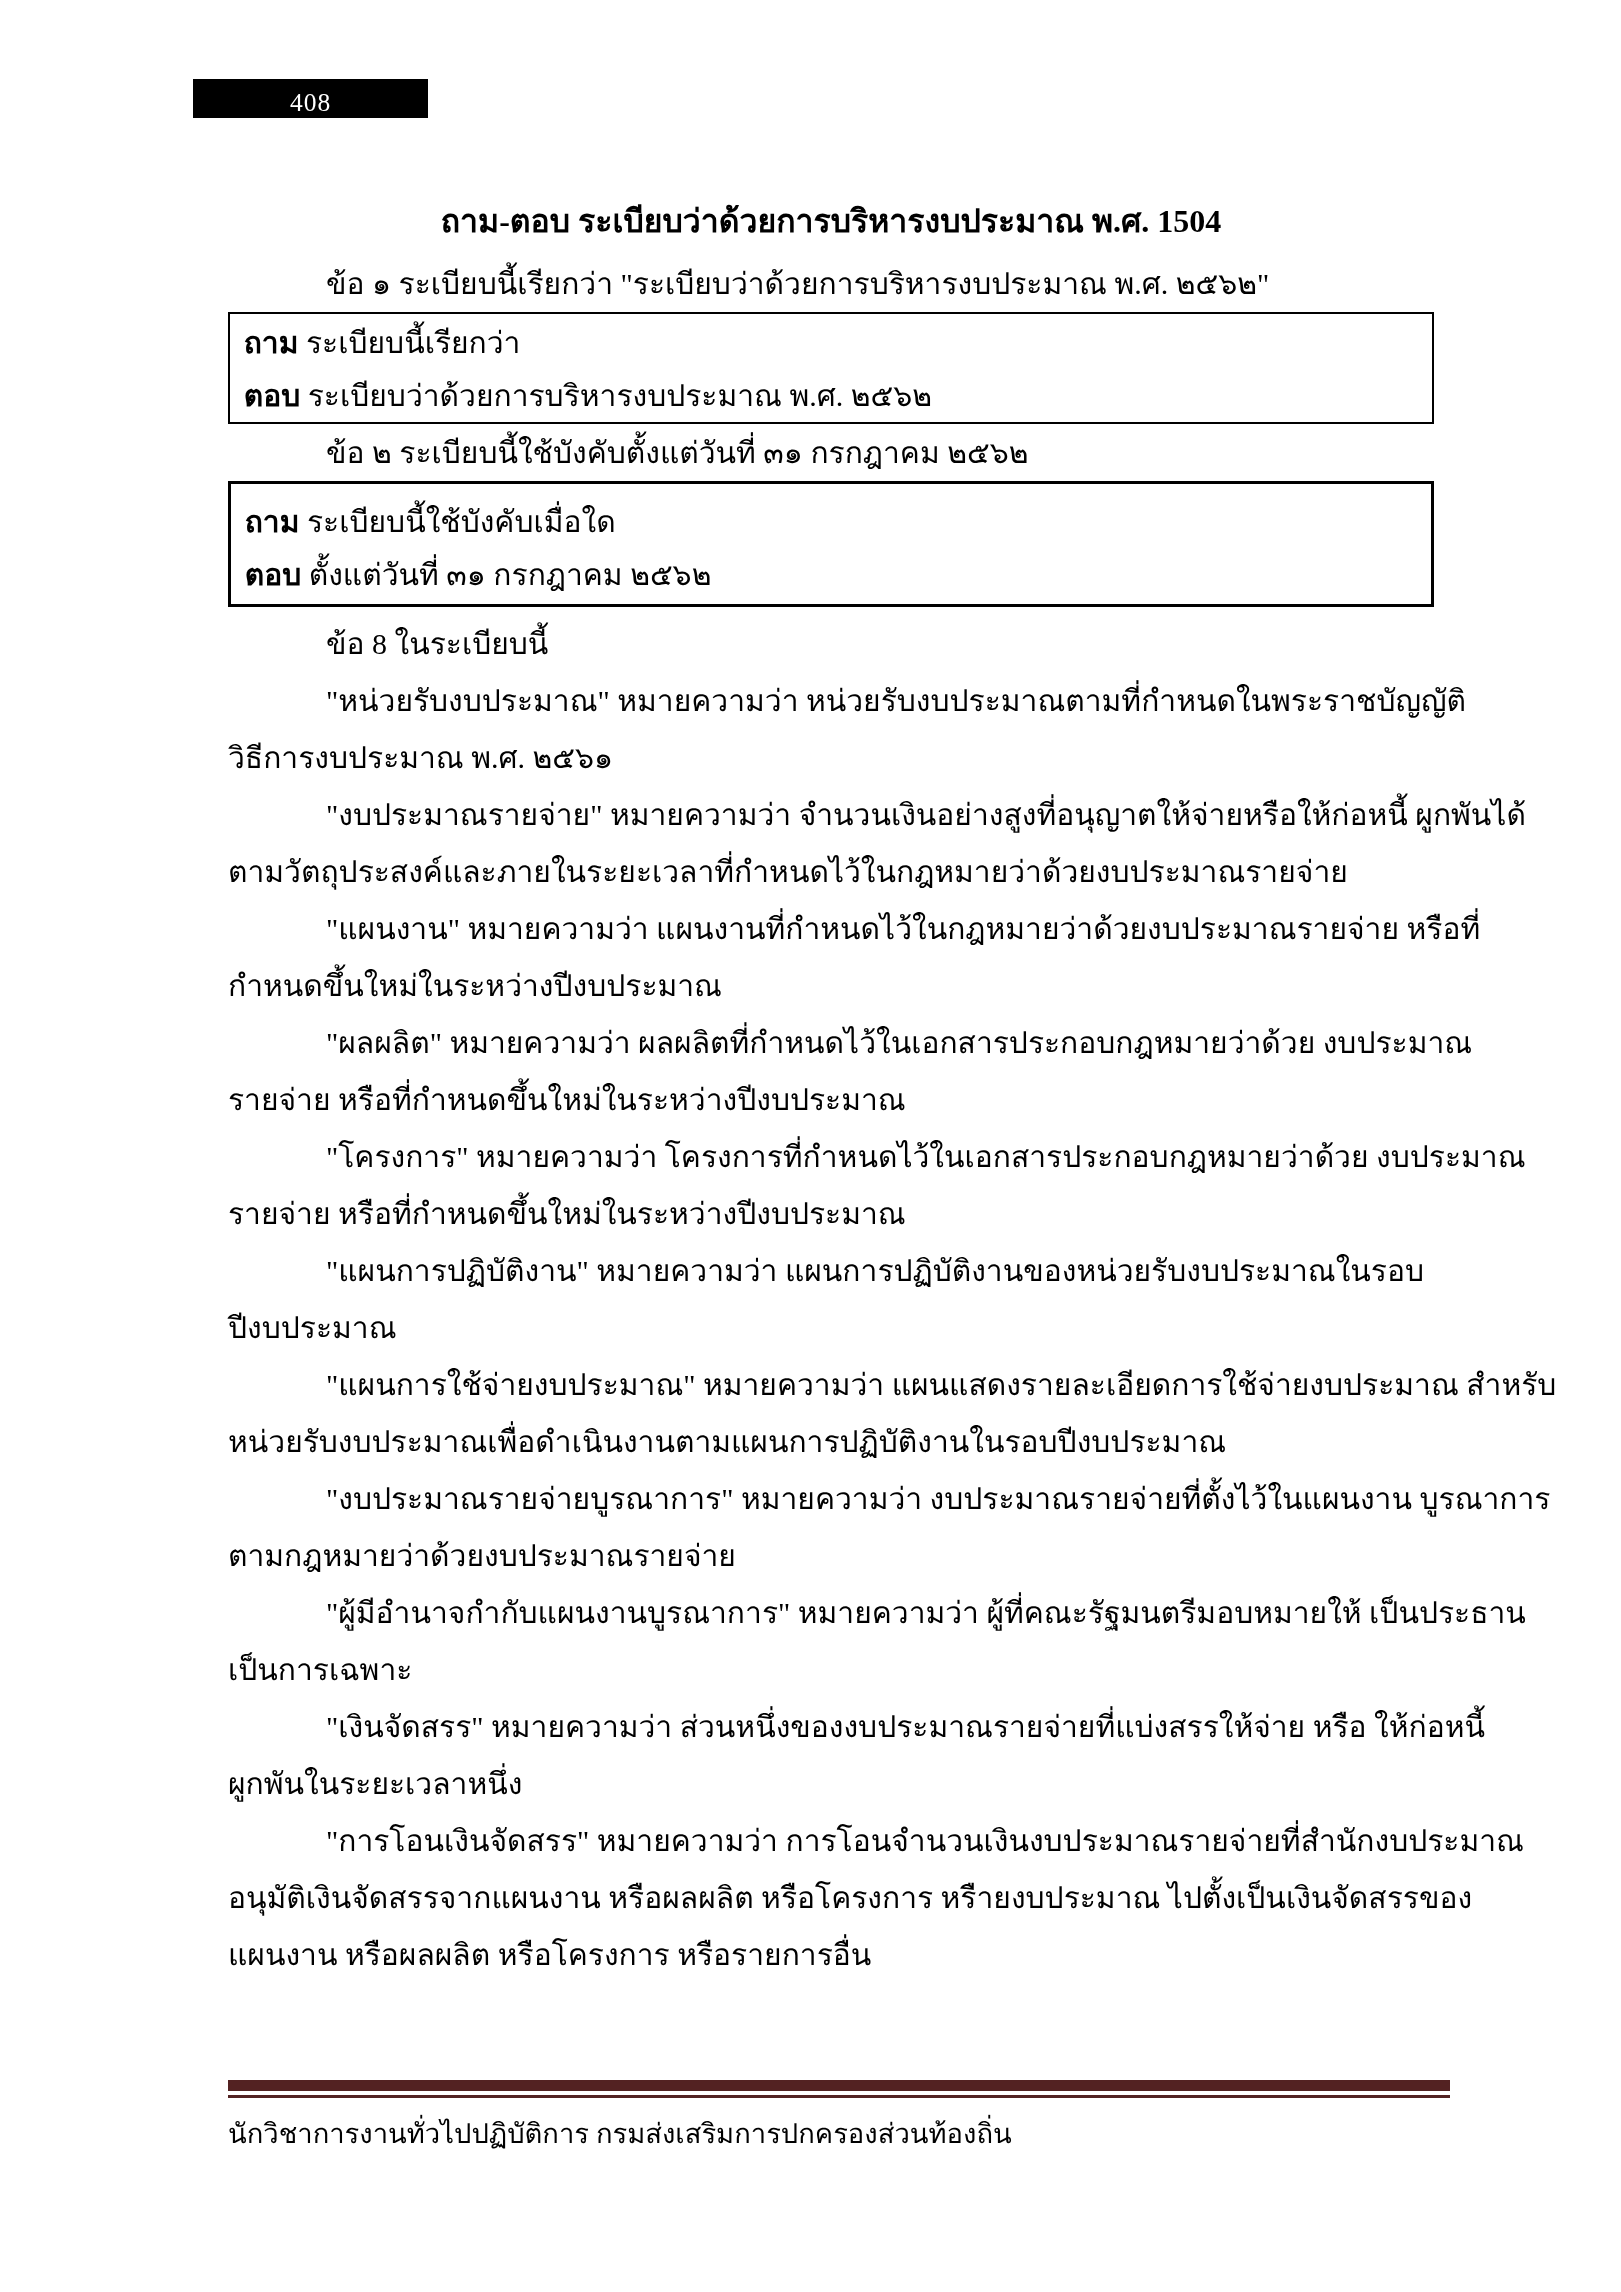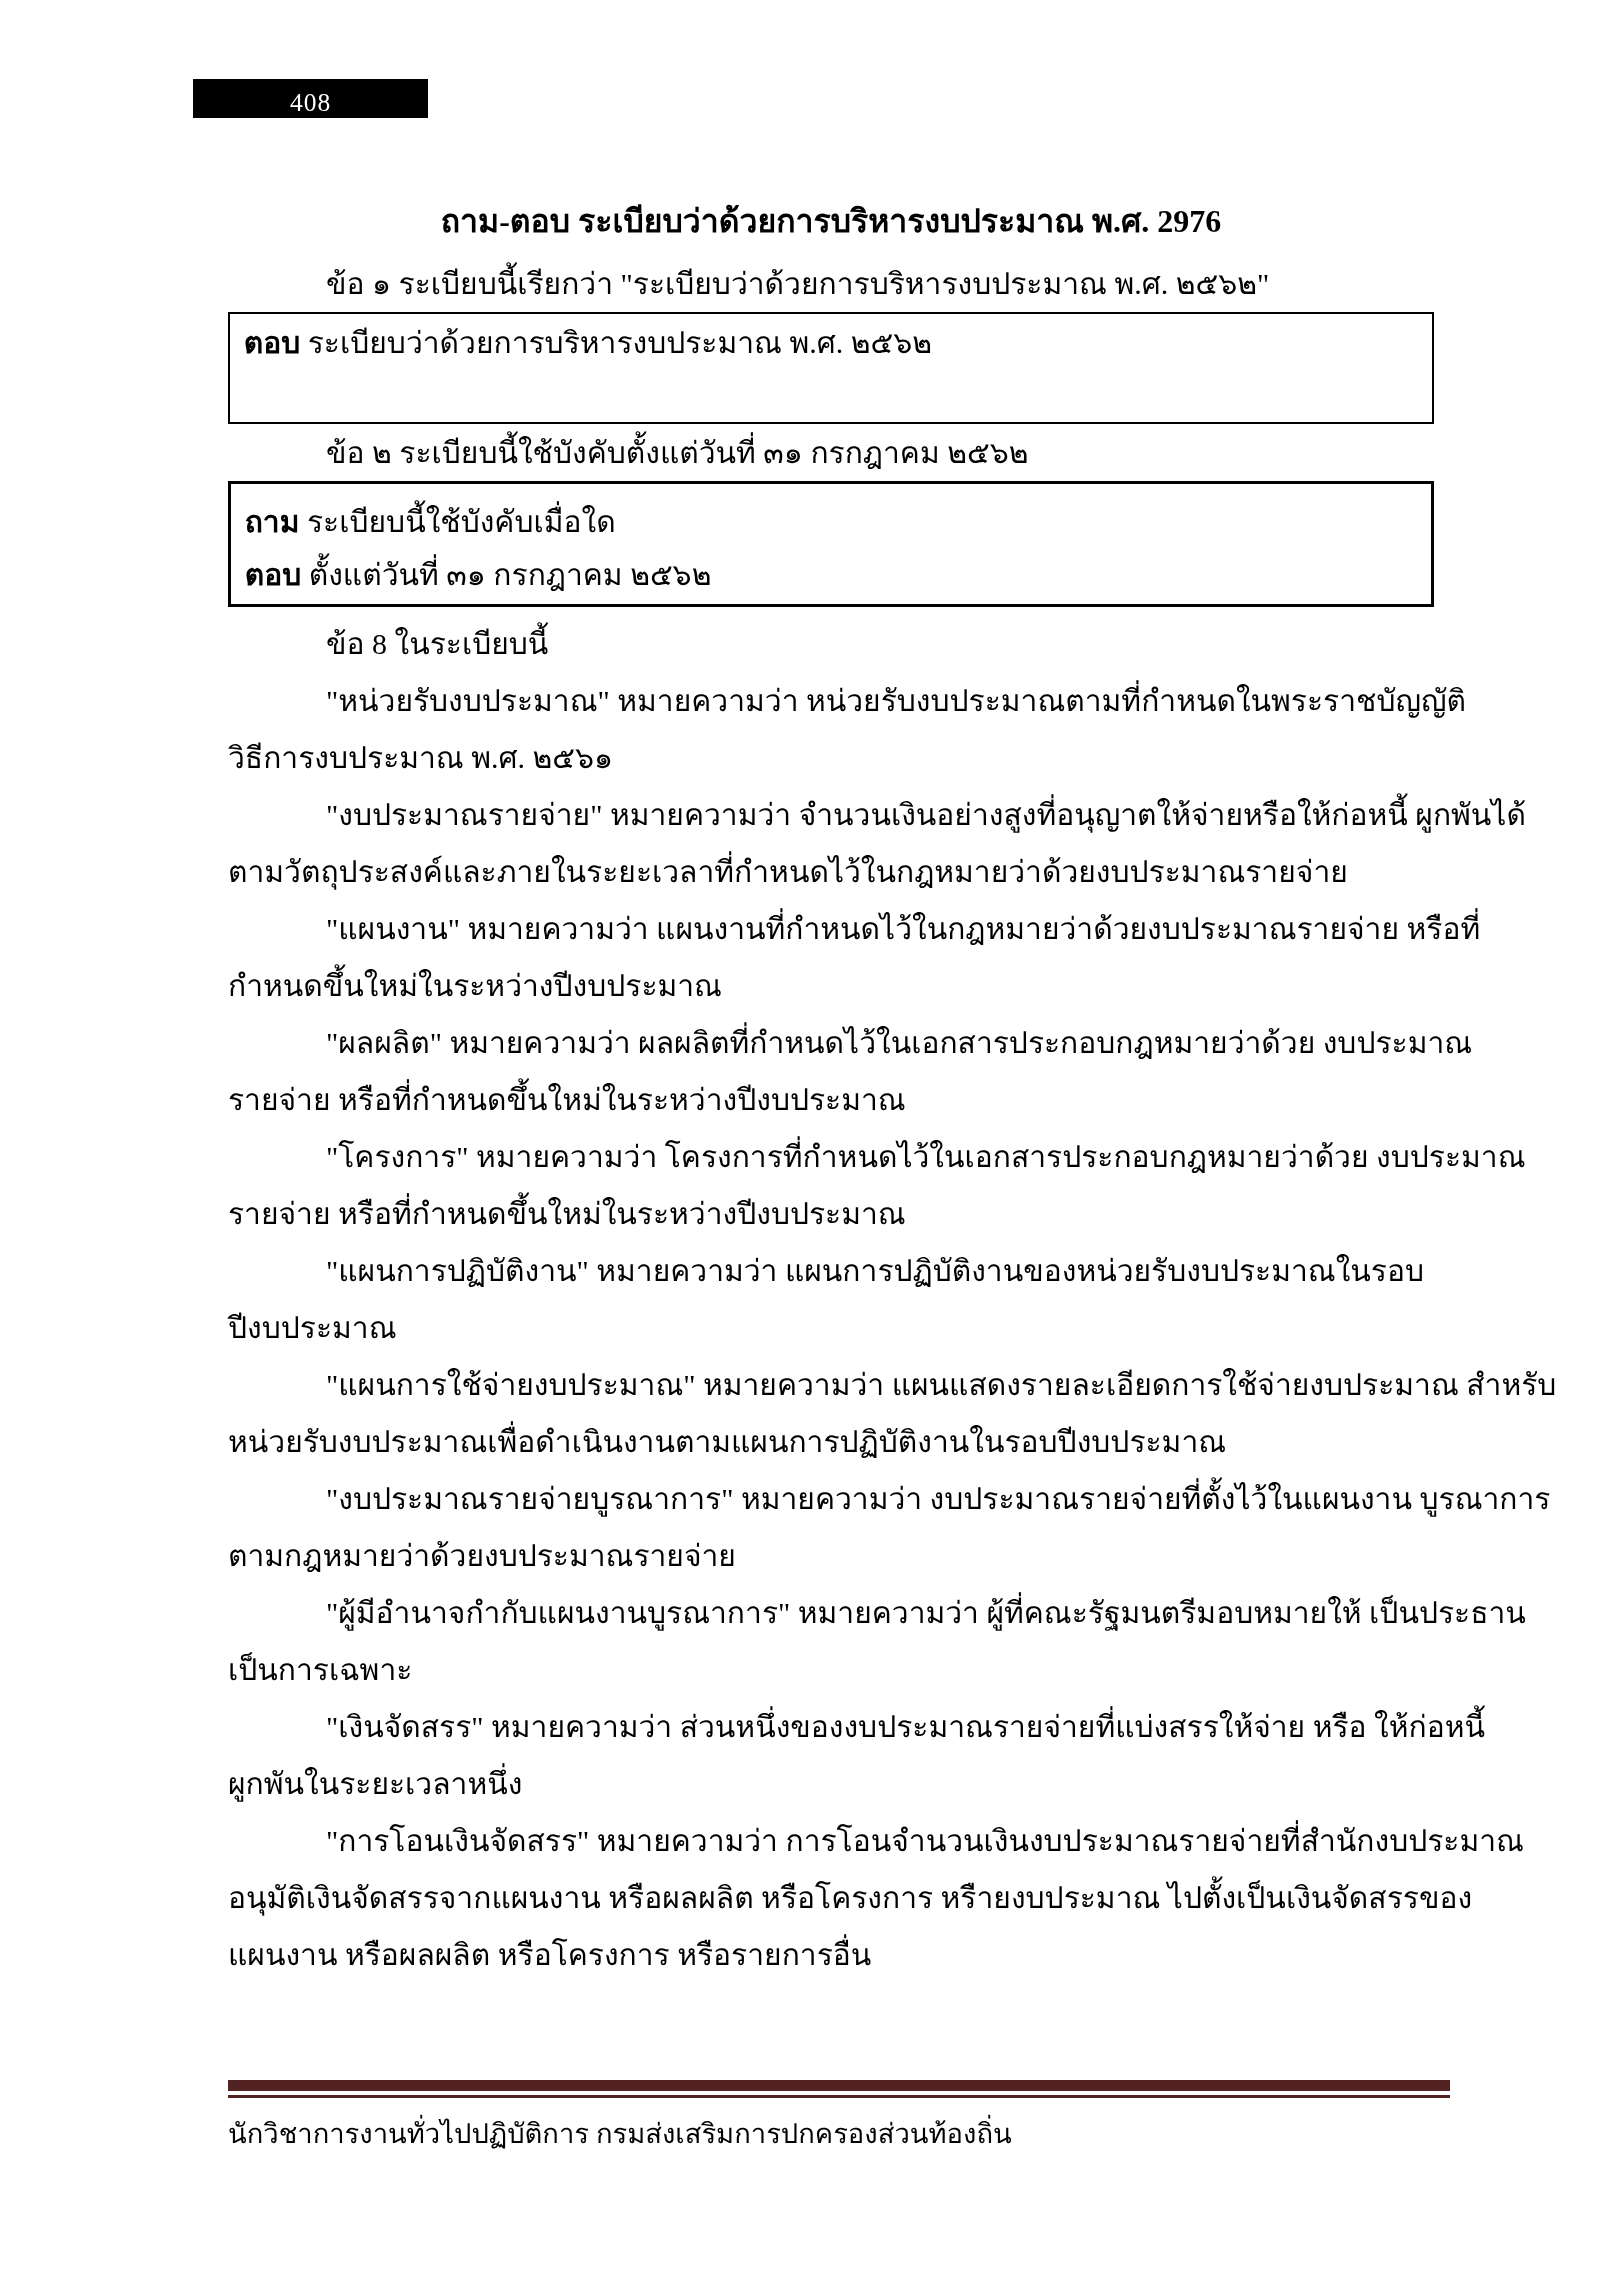--- a/index.html
+++ b/index.html
@@ -69,25 +69,29 @@
 <body>
 
 <div class="page">
 
   <div class="pagenum-box">
     <span>408</span>
   </div>
 
   <div class="content">
 
-    <div class="doc-title">ถาม-ตอบ ระเบียบว่าด้วยการบริหารงบประมาณ พ.ศ. 2976</div>
+    <div class="doc-title">ถาม-ตอบ ระเบียบว่าด้วยการบริหารงบประมาณ พ.ศ. 1504</div>
 
     <div class="clause-line">ข้อ ๑ ระเบียบนี้เรียกว่า "ระเบียบว่าด้วยการบริหารงบประมาณ พ.ศ. ๒๕๖๒"</div>
 
     <div class="qa-box">
+      <div class="qa-line">
+        <span class="qa-label">ถาม</span>
+        <span>ระเบียบนี้เรียกว่า</span>
+      </div>
       <div class="qa-line">
         <span class="qa-label">ตอบ</span>
         <span>ระเบียบว่าด้วยการบริหารงบประมาณ พ.ศ. ๒๕๖๒</span>
       </div>
     </div>
 
     <div class="clause-line">ข้อ ๒ ระเบียบนี้ใช้บังคับตั้งแต่วันที่ ๓๑ กรกฎาคม ๒๕๖๒</div>
 
     <div class="qa-box thick">
       <div class="qa-line">

